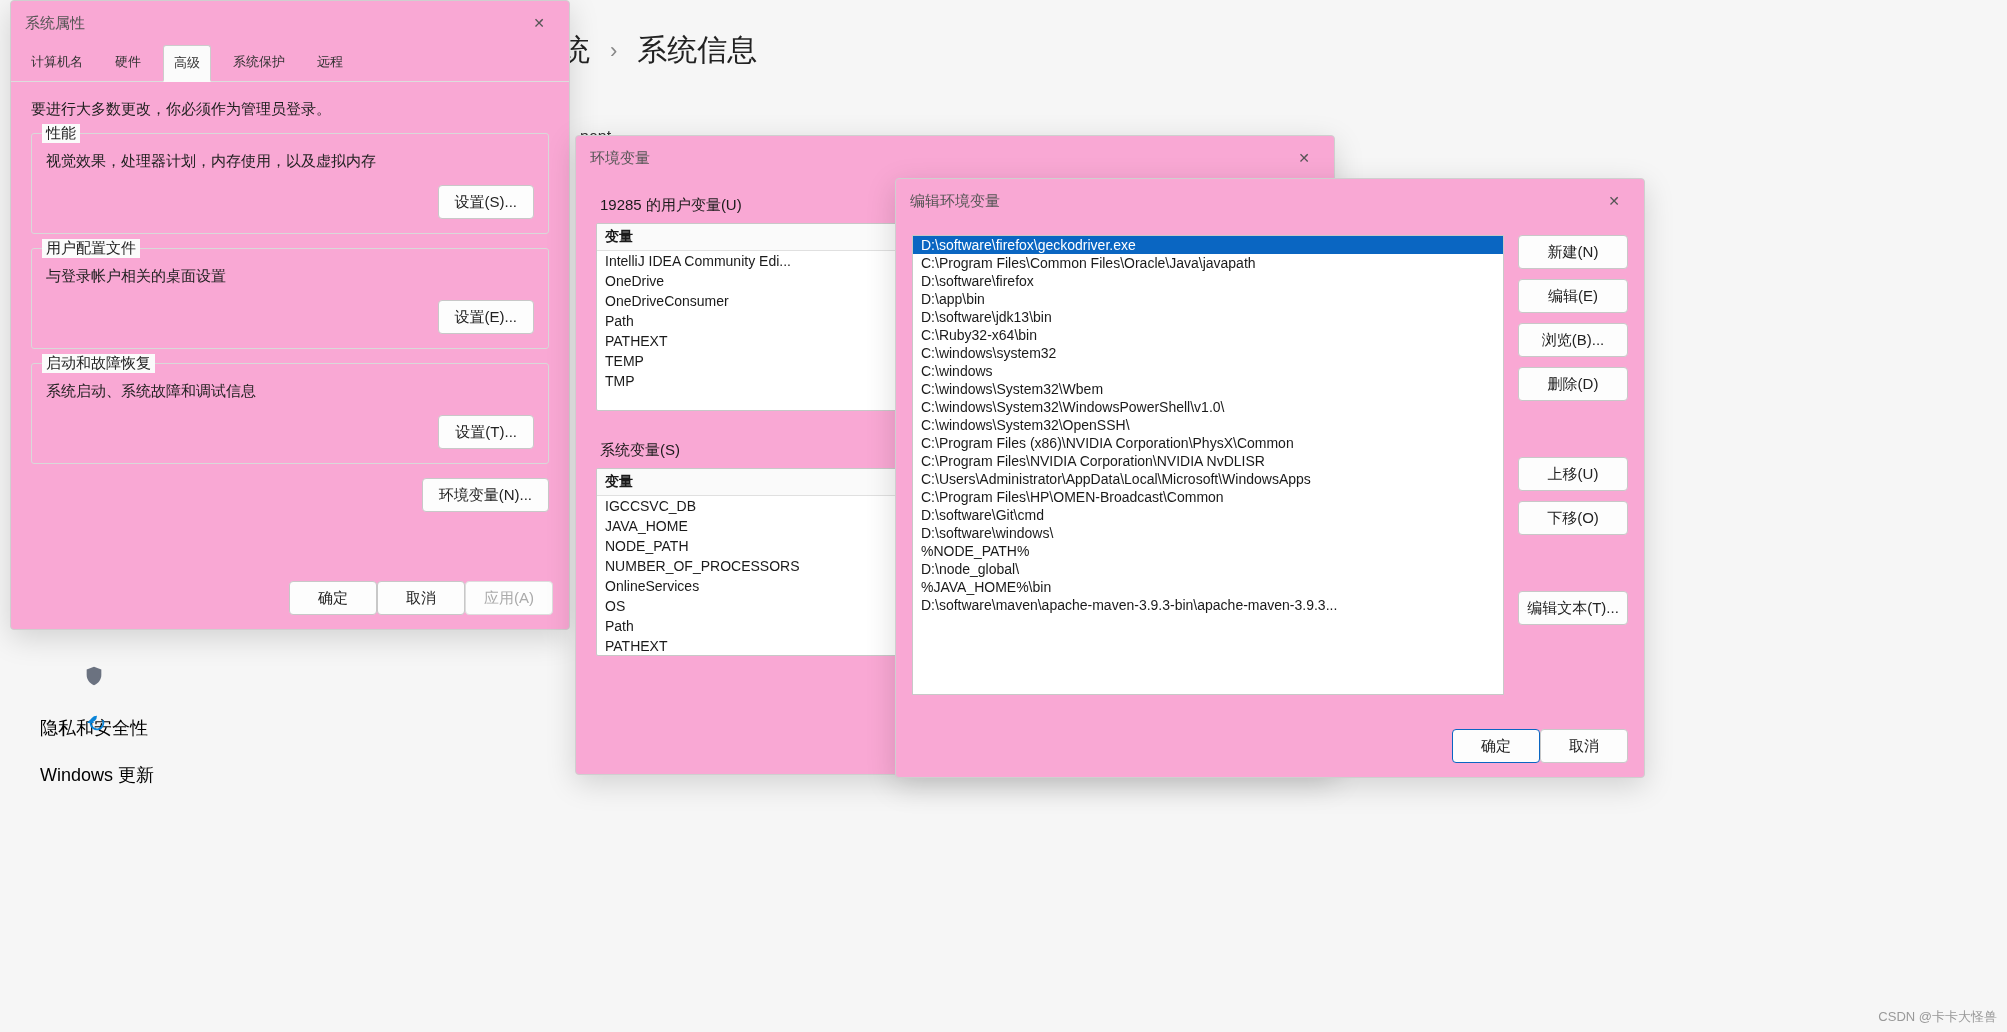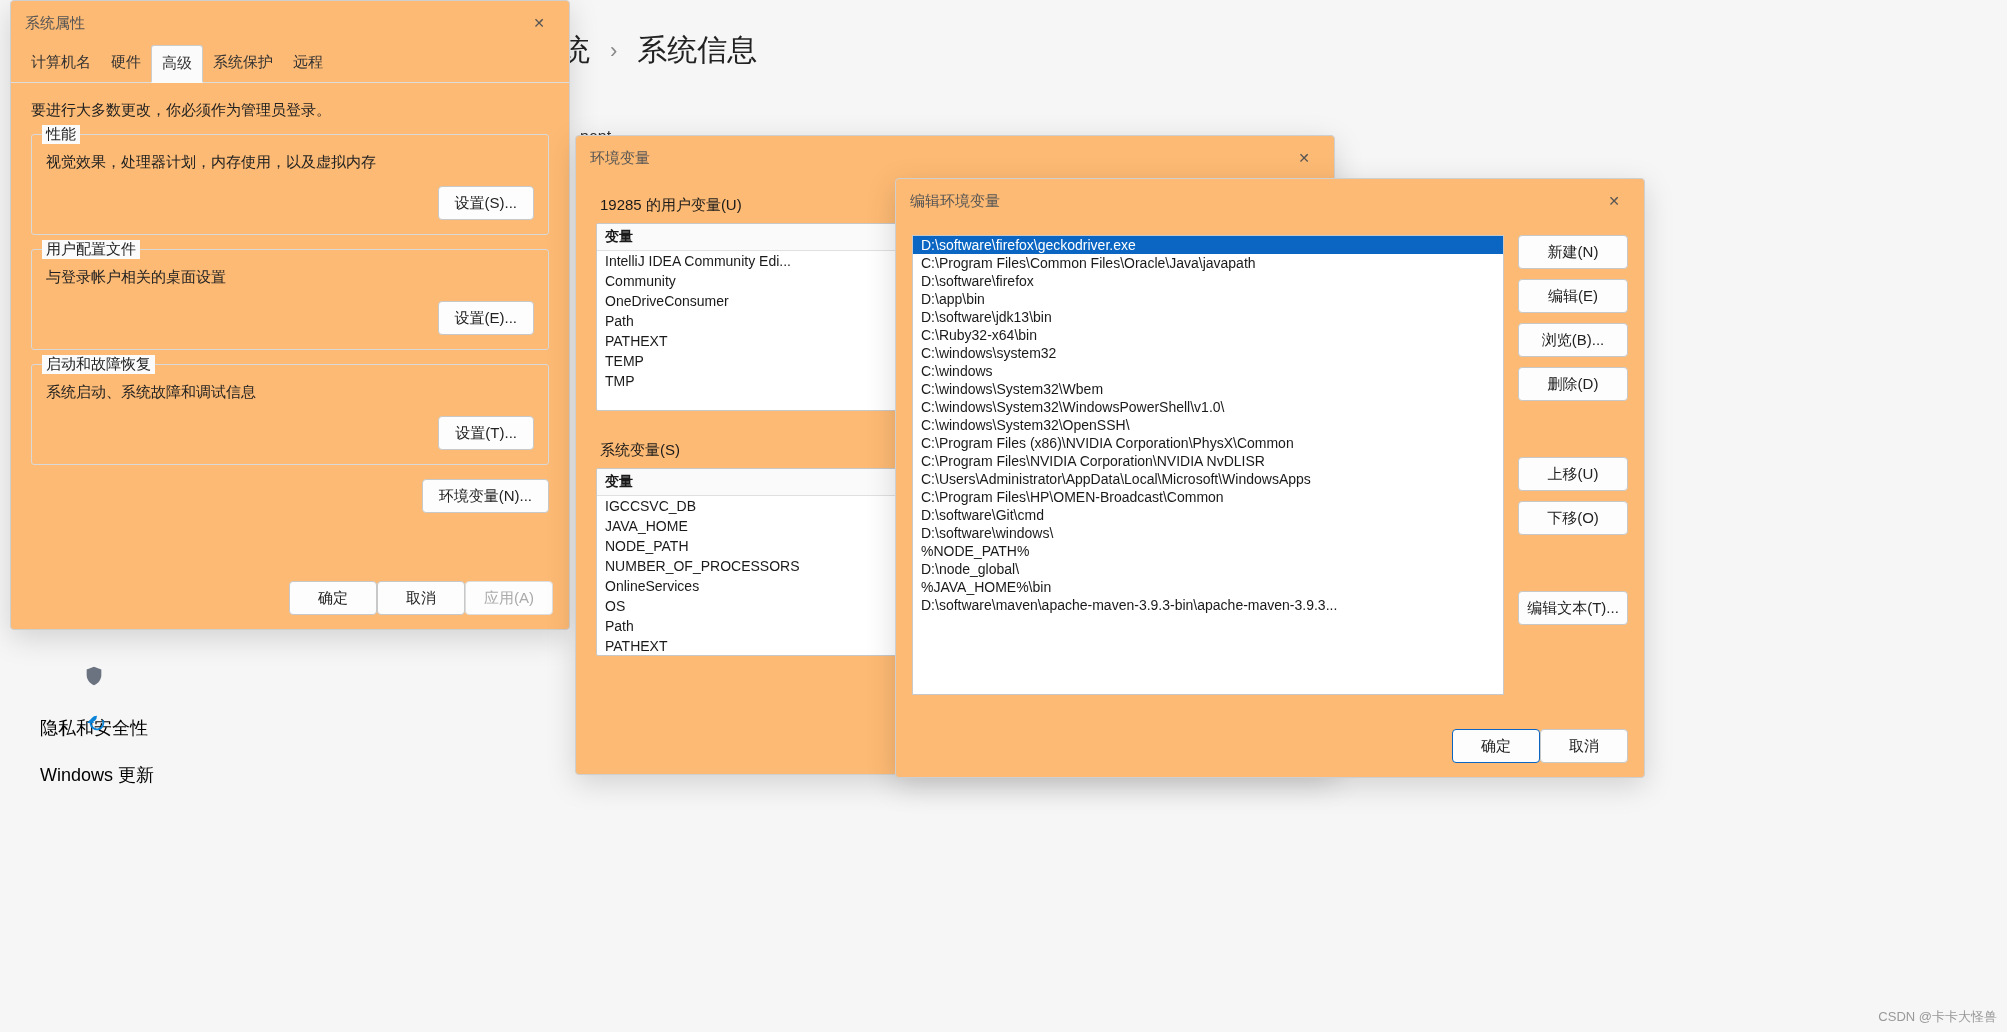--- a/index.html
+++ b/index.html
@@ -28,40 +28,40 @@
   .bg-sidebar-item .icon { width: 22px; height: 22px; display: inline-flex; align-items:center; justify-content:center;}
   .bg-label { position:absolute; font-size:16px; color:#333;}
   .watermark {
     position:absolute; bottom:6px; right:10px;
     font-size:13px; color:#999;
   }
 
   
   .dialog {
     position: absolute;
-    background: #fdba74;
+    background: #f9a8d4;
     border: 1px solid #cfcfcf;
     box-shadow: 0 8px 30px rgba(0,0,0,0.15);
     border-radius: 4px;
     display: flex; flex-direction: column;
   }
   .titlebar {
     display: flex; align-items: center; justify-content: space-between;
     padding: 8px 10px 8px 14px;
     font-size: 15px; color: #555;
   }
   .titlebar .close {
     width: 40px; height: 28px;
     display:flex; align-items:center; justify-content:center;
     color:#555; border-radius:2px;
   }
   .tabs {
-    display:flex; gap:0; padding: 0 10px;
+    display:flex; gap:12px; padding: 0 10px;
     border-bottom:1px solid #ddd;
-    font-size:15px;
+    font-size:13px;
   }
   .tab {
     padding: 8px 10px;
     color:#333;
     cursor:pointer;
   }
   .tab.active {
     border-top:1px solid #ccc; border-left:1px solid #ccc; border-right:1px solid #ccc;
     border-bottom:2px solid #fbfbfb;
     margin-bottom:-1px; background:#fbfbfb;
@@ -235,21 +235,21 @@
           <th>变量</th>
           <th>值</th>
         </tr>
           </thead>
         <tbody id="user-vars-body">
             <tr>
               <td>IntelliJ IDEA Community Edi...</td>
               <td>D:\software\</td>
             </tr>
             <tr>
-              <td>Community</td>
+              <td>OneDrive</td>
               <td>C:\Users\192</td>
             </tr>
             <tr>
               <td>OneDriveConsumer</td>
               <td>C:\Users\192</td>
             </tr>
             <tr>
               <td>Path</td>
               <td>C:\Ruby32-x</td>
             </tr>

